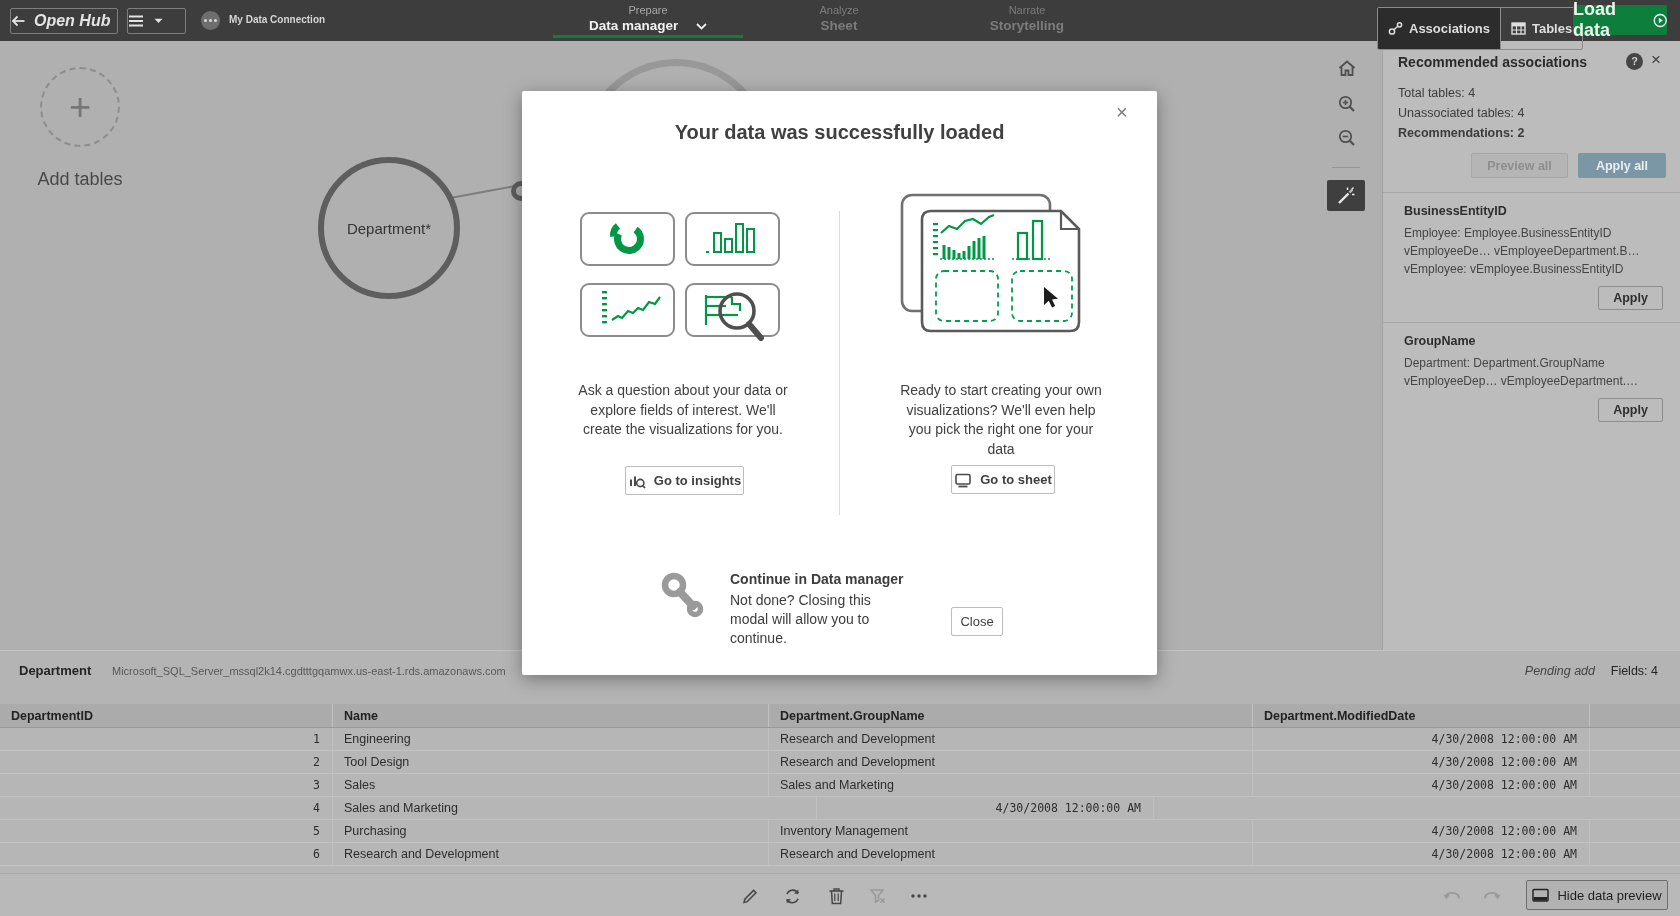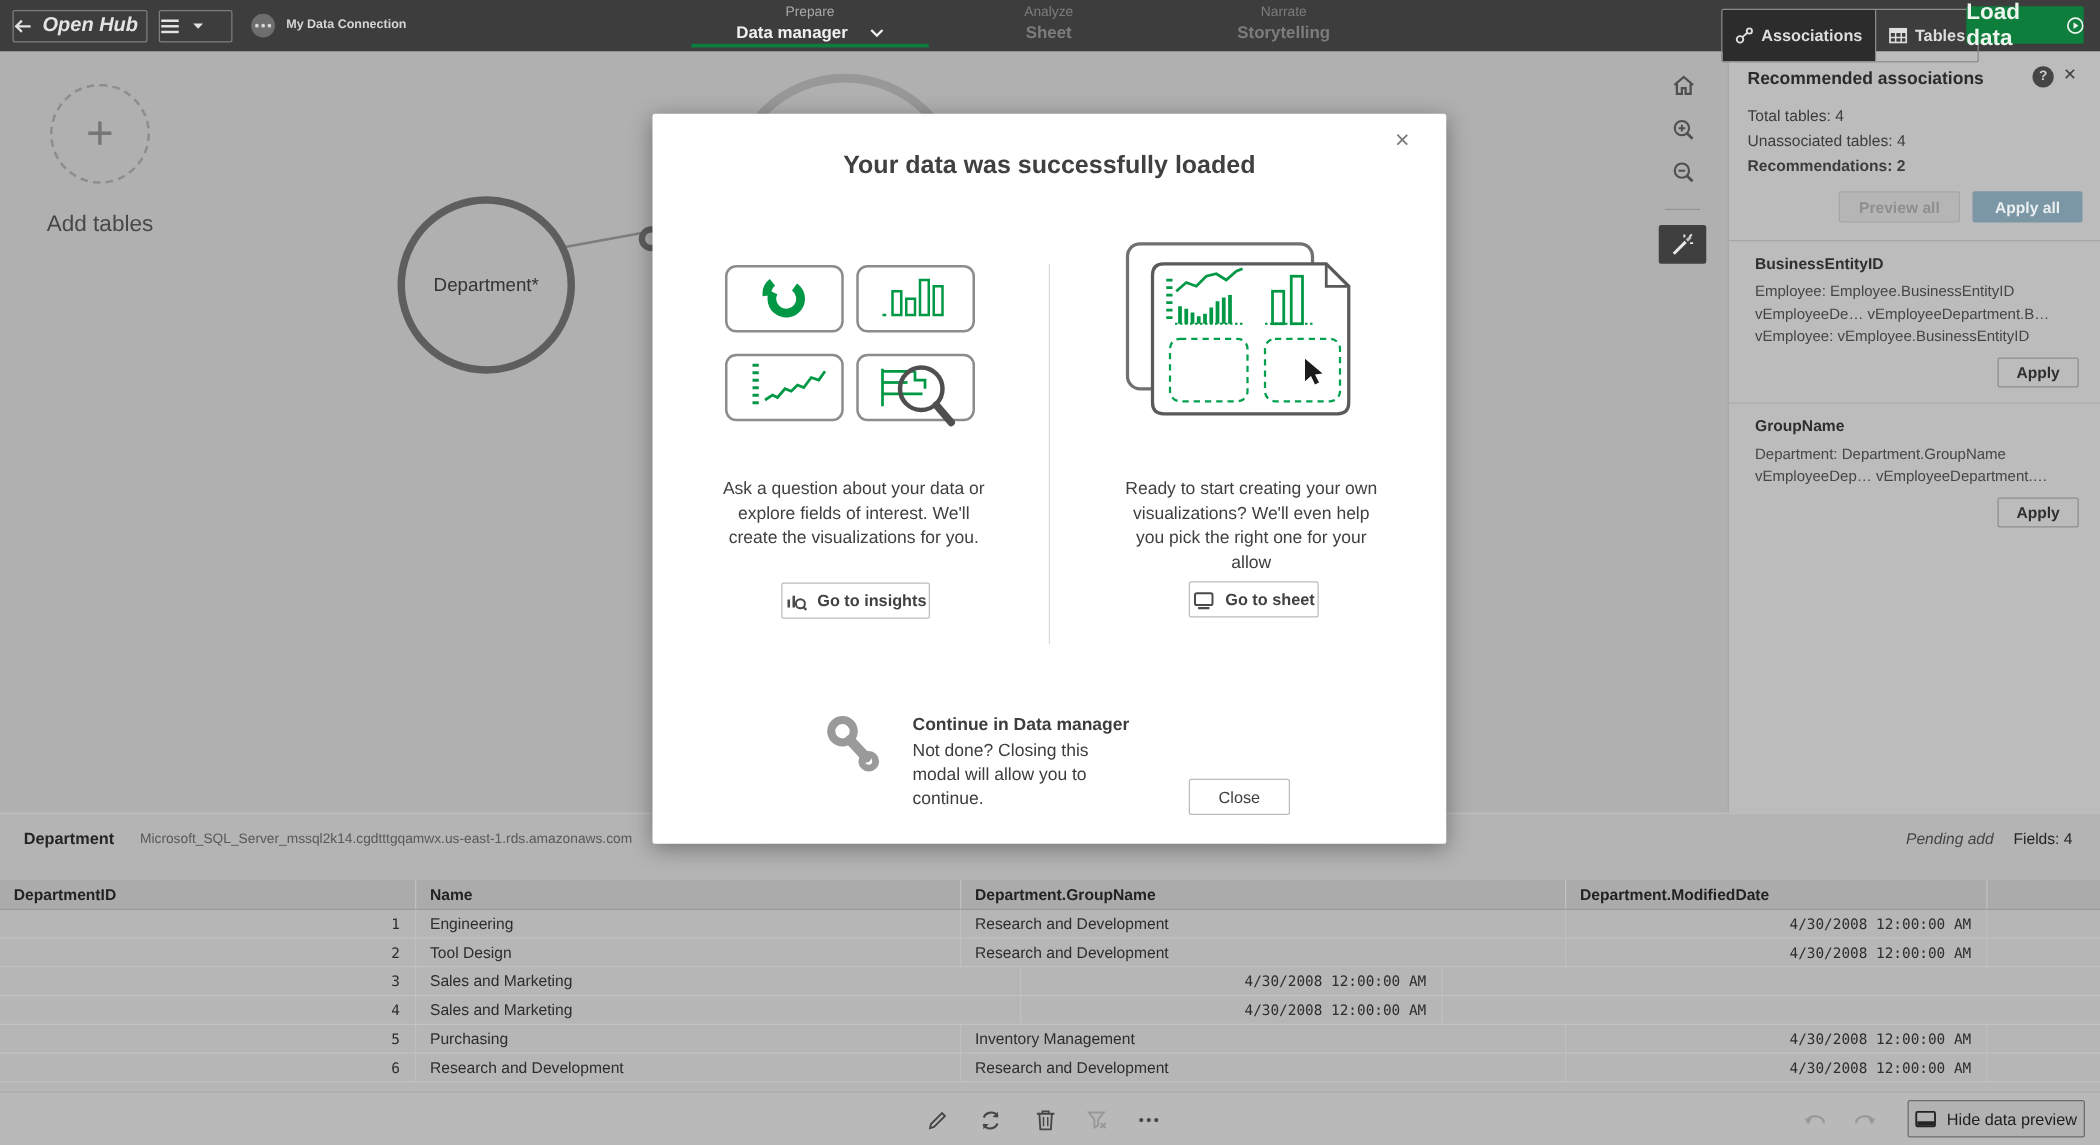--- a/index.html
+++ b/index.html
@@ -96,21 +96,21 @@
   .m-text { position:absolute; font-size:14px; line-height:19.5px; color:#404040; text-align:center; }
   #insights-text { left:55px; top:290px; width:212px; }
   #sheet-text { left:372px; top:290px; width:214px; }
   .m-btn { position:absolute; border:1px solid #bcbcbc; border-radius:2px; background:#fff;
     display:flex; align-items:center; justify-content:center; gap:8px; font-size:13px; font-weight:bold; color:#404040; }
   #go-insights { left:103px; top:375px; width:119px; height:29px; }
   #go-sheet { left:429px; top:374px; width:104px; height:29px; }
   #footer-icon { position:absolute; left:138px; top:481px; }
   #footer-title { position:absolute; left:208px; top:480px; font-size:14px; font-weight:bold; color:#3d3d3d; }
   #footer-text { position:absolute; left:208px; top:500px; width:175px; font-size:14px; line-height:19px; color:#3d3d3d; }
-  #modal-close-btn { left:429px; top:532px; width:81px; height:29px; font-weight:normal; }
+  #modal-close-btn { left:429px; top:516px; width:52px; height:29px; font-weight:normal; }
   #tiles-svg { position:absolute; left:58px; top:121px; overflow:visible; }
   #sheet-illus { position:absolute; left:372px; top:100px; }
 
   svg { display:block; }
 </style>
 </head>
 <body>
 
 <div id="stage">
 
@@ -287,20 +287,21 @@
       </div>
       <div class="g-row">
         <div class="cell c0 num">2</div>
         <div class="cell c1">Tool Design</div>
         <div class="cell c2">Research and Development</div>
         <div class="cell c3 date">4/30/2008 12:00:00 AM</div>
         <div class="cell c4"></div>
       </div>
       <div class="g-row">
         <div class="cell c0 num">3</div>
+        <div class="cell c1">Sales</div>
         <div class="cell c2">Sales and Marketing</div>
         <div class="cell c3 date">4/30/2008 12:00:00 AM</div>
         <div class="cell c4"></div>
       </div>
       <div class="g-row">
         <div class="cell c0 num">4</div>
         <div class="cell c2">Sales and Marketing</div>
         <div class="cell c3 date">4/30/2008 12:00:00 AM</div>
         <div class="cell c4"></div>
       </div>
@@ -465,21 +466,21 @@
       </g>
       <line x1="118" y1="68" x2="156" y2="68" stroke="#009845" stroke-width="1.6" stroke-dasharray="2 2"></line>
 
       <rect x="42" y="80" width="62" height="50" rx="8" fill="none" stroke="#00a04e" stroke-width="1.8" stroke-dasharray="5 4"></rect>
       <rect x="118" y="80" width="60" height="50" rx="8" fill="none" stroke="#00a04e" stroke-width="1.8" stroke-dasharray="5 4"></rect>
 
       <path d="M150 96 L150 114 L154.8 109.8 L158 116.5 L161.2 115 L158 108.5 L164 107.8 Z" fill="#1c1c1c"></path>
     </svg>
 
     <div id="insights-text" class="m-text">Ask a question about your data or explore fields of interest. We'll create the visualizations for you.</div>
-    <div id="sheet-text" class="m-text">Ready to start creating your own visualizations? We'll even help you pick the right one for your allow</div>
+    <div id="sheet-text" class="m-text">Ready to start creating your own visualizations? We'll even help you pick the right one for your data</div>
 
     <div id="go-insights" class="m-btn">
       <svg width="18" height="18" viewBox="0 0 18 18">
         <line x1="3" y1="14" x2="3" y2="7.5" stroke="#4a4a4a" stroke-width="2"></line>
         <line x1="7" y1="14" x2="7" y2="4.5" stroke="#4a4a4a" stroke-width="2"></line>
         <circle cx="12.3" cy="11" r="3.6" fill="none" stroke="#4a4a4a" stroke-width="1.6"></circle>
         <line x1="14.8" y1="13.6" x2="17" y2="16" stroke="#4a4a4a" stroke-width="1.8"></line>
       </svg>
       <span>Go to insights</span>
     </div>

